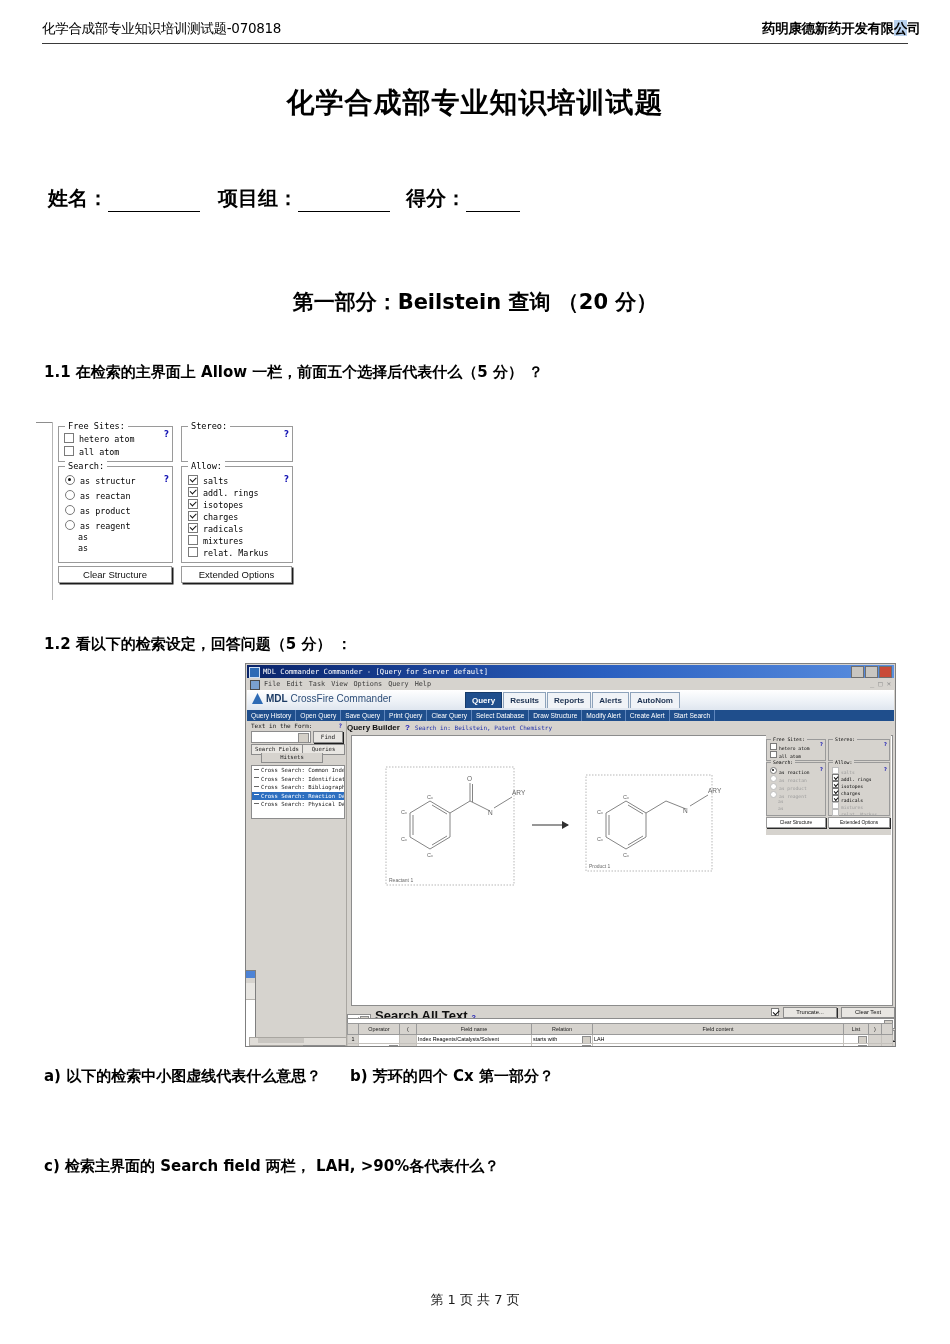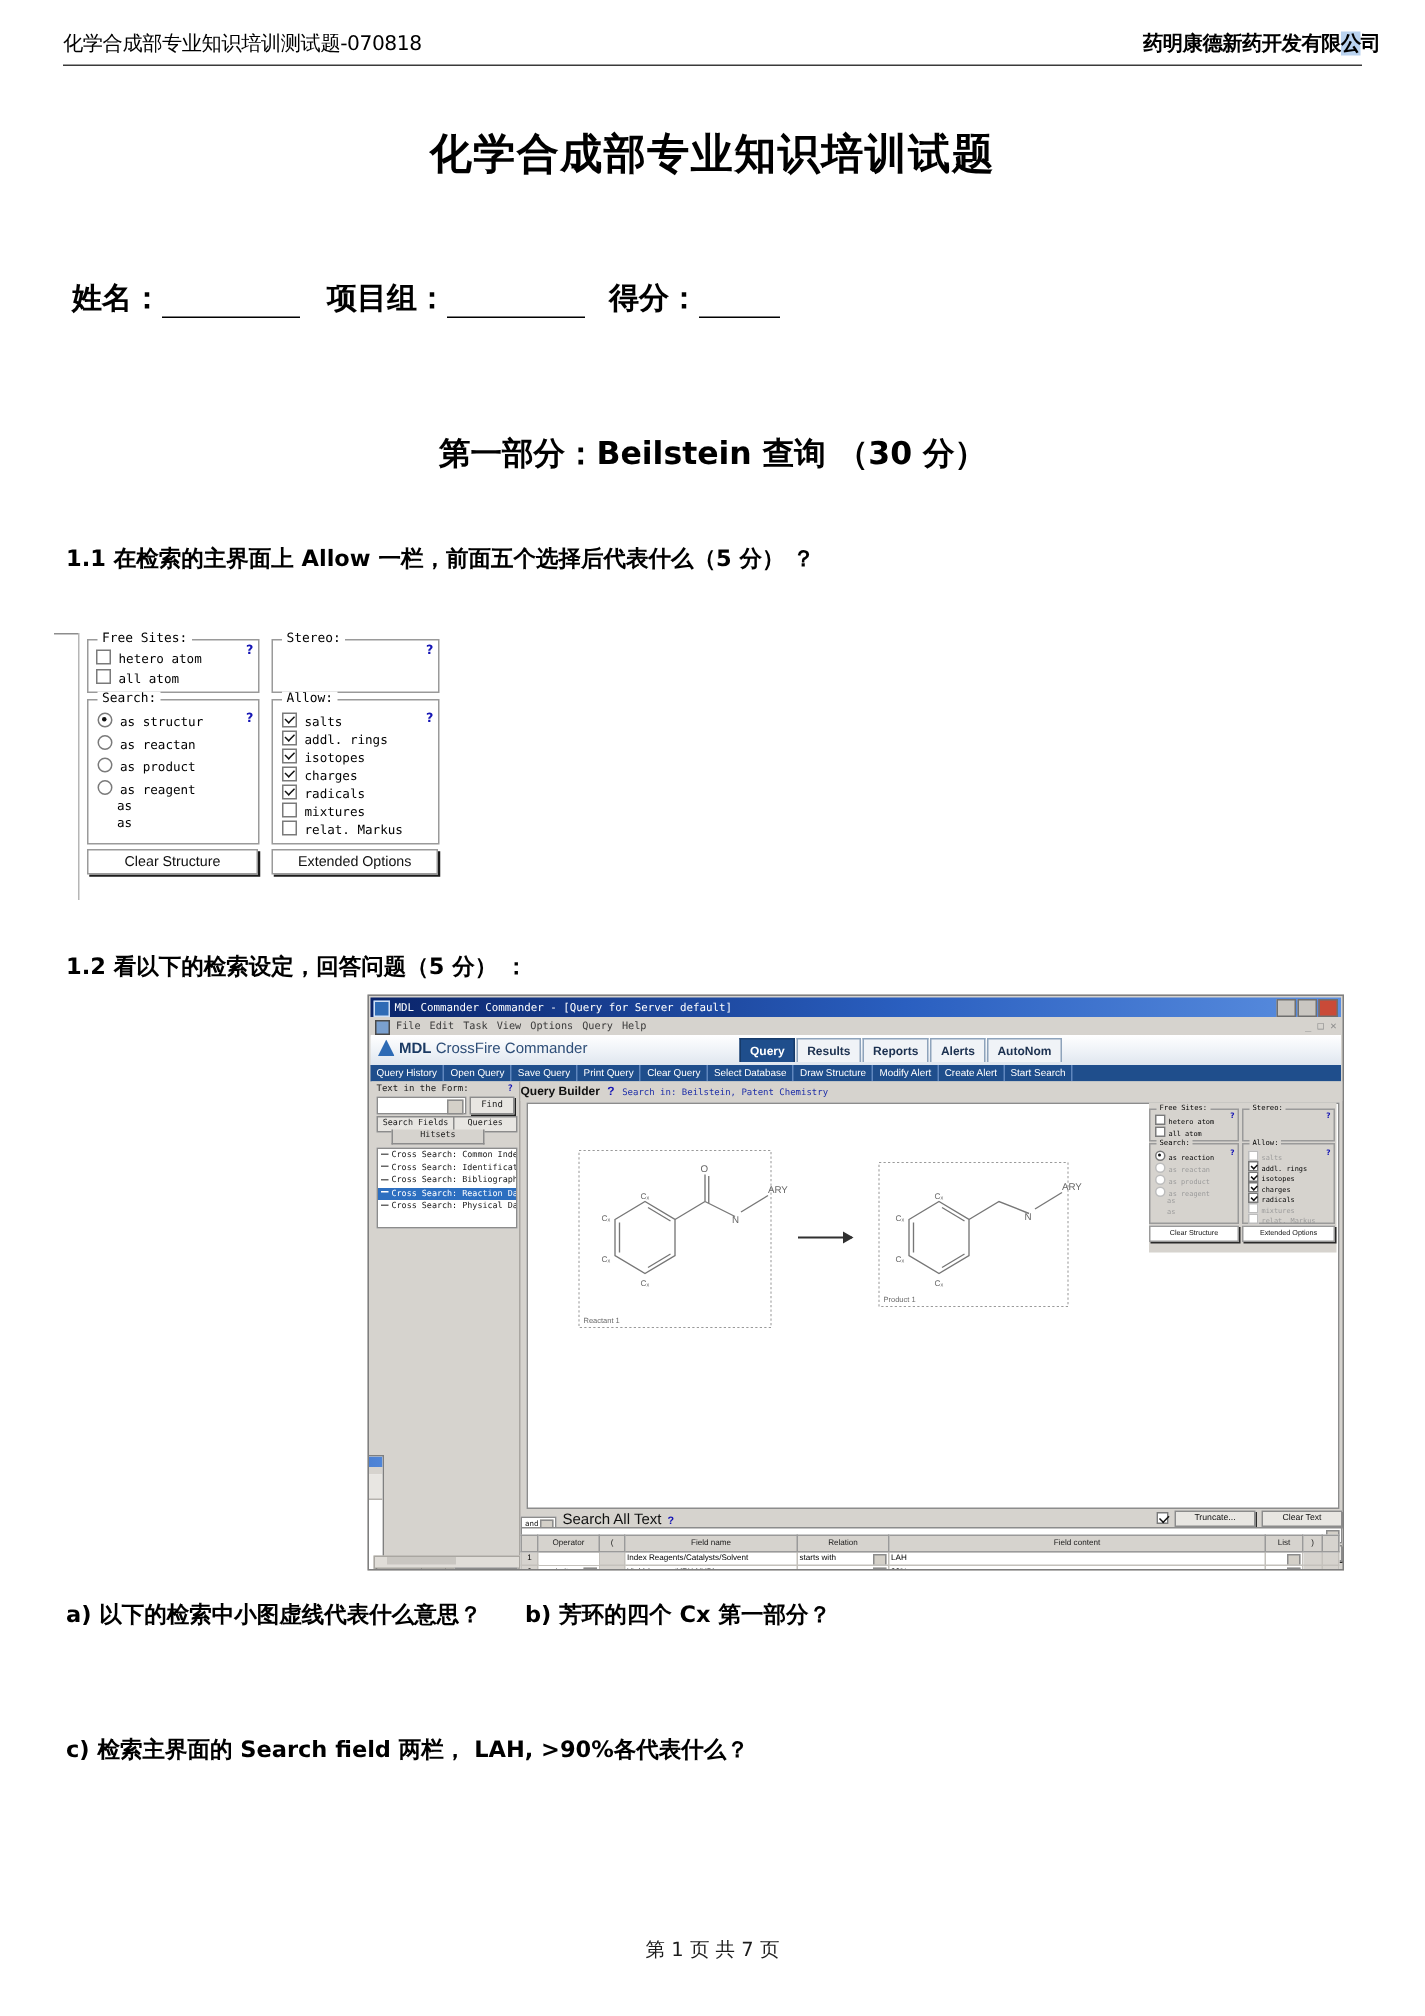--- a/index.html
+++ b/index.html
@@ -237,21 +237,21 @@
     font-size:10px; font-weight:bold; color:#1b3a63;
     white-space:nowrap;
   }
   .mdl-mark{
     display:inline-block; width:11px; height:11px;
     background:#2e6bb5; margin-right:3px; vertical-align:-2px;
     clip-path:polygon(0 100%,50% 0,100% 100%);
   }
   .mdl-sub{ font-weight:normal; color:#2e4e78; }
   .tabs{
-    position:absolute; left:246px; top:2px;
+    position:absolute; left:218px; top:2px;
     white-space:nowrap;
   }
   .tab{
     display:inline-block; height:15px; line-height:15px;
     padding:0 6px;
     border:1px solid #8ea3bb; border-bottom:none;
     background:#f0f3f7;
     font-family:"Liberation Sans", sans-serif;
     font-size:8px; font-weight:bold; color:#1c3150;
     margin-right:1px; vertical-align:top;
@@ -413,21 +413,21 @@
     display:inline-block; width:20px; height:8px;
     background:#fff; border:1px solid #8c8c8c;
     vertical-align:-1px; position:relative;
     font-family:"DejaVu Sans Mono", monospace; font-size:5px;
     padding-left:2px; line-height:8px;
   }
   .miniDrop:after{
     content:""; position:absolute; right:1px; top:1px; width:7px; height:6px;
     background:#d4d0c8; border:1px solid #8c8c8c;
   }
-  .sect .shead{ font-weight:normal; font-size:10px; margin-left:4px; }
+  .sect .shead{ font-weight:bold; font-size:13px; margin-left:4px; }
   .sect .qm{ color:#1414b4; margin-left:4px; font-weight:bold; }
   .minibtn{
     position:absolute; height:9px; line-height:9px;
     background:#e8e6e2; border:1px solid #8c8c8c;
     box-shadow:1px 1px 0 #2a2a2a;
     text-align:center; font-size:5.8px;
   }
   .textfield{
     position:absolute; left:100px; width:546px; height:9px;
     background:#ffffff; border:1px solid #8c8c8c;
@@ -474,21 +474,21 @@
   <div class="hdr-right"><span>药明康德新药开发有限</span><span class="hdr-sel">公</span><span>司</span></div>
 </div>
 <div class="hdr-rule"></div>
 
 <div class="doc-title">化学合成部专业知识培训试题</div>
 
 <div class="fill-row">
   <span>姓名：</span><span class="blank bl-long"></span><span class="gap-a"></span><span>项目组：</span><span class="blank bl-mid"></span><span class="gap-b"></span><span>得分：</span><span class="blank bl-short"></span>
 </div>
 
-<div class="part-heading">第一部分：Beilstein 查询 （30 分）</div>
+<div class="part-heading">第一部分：Beilstein 查询 （20 分）</div>
 
 <div class="q" id="q11">1.1  在检索的主界面上 Allow 一栏，前面五个选择后代表什么（5 分） ？</div>
 
 <div class="fig1">
   <div class="left-rule"></div>
   <div class="left-vrule"></div>
 
   <div class="gbox" style="left:22px; top:12px; width:113px; height:34px;">
     <span class="legend">Free Sites:</span>
     <span class="helpq" style="right:3px; top:2px;">?</span>

